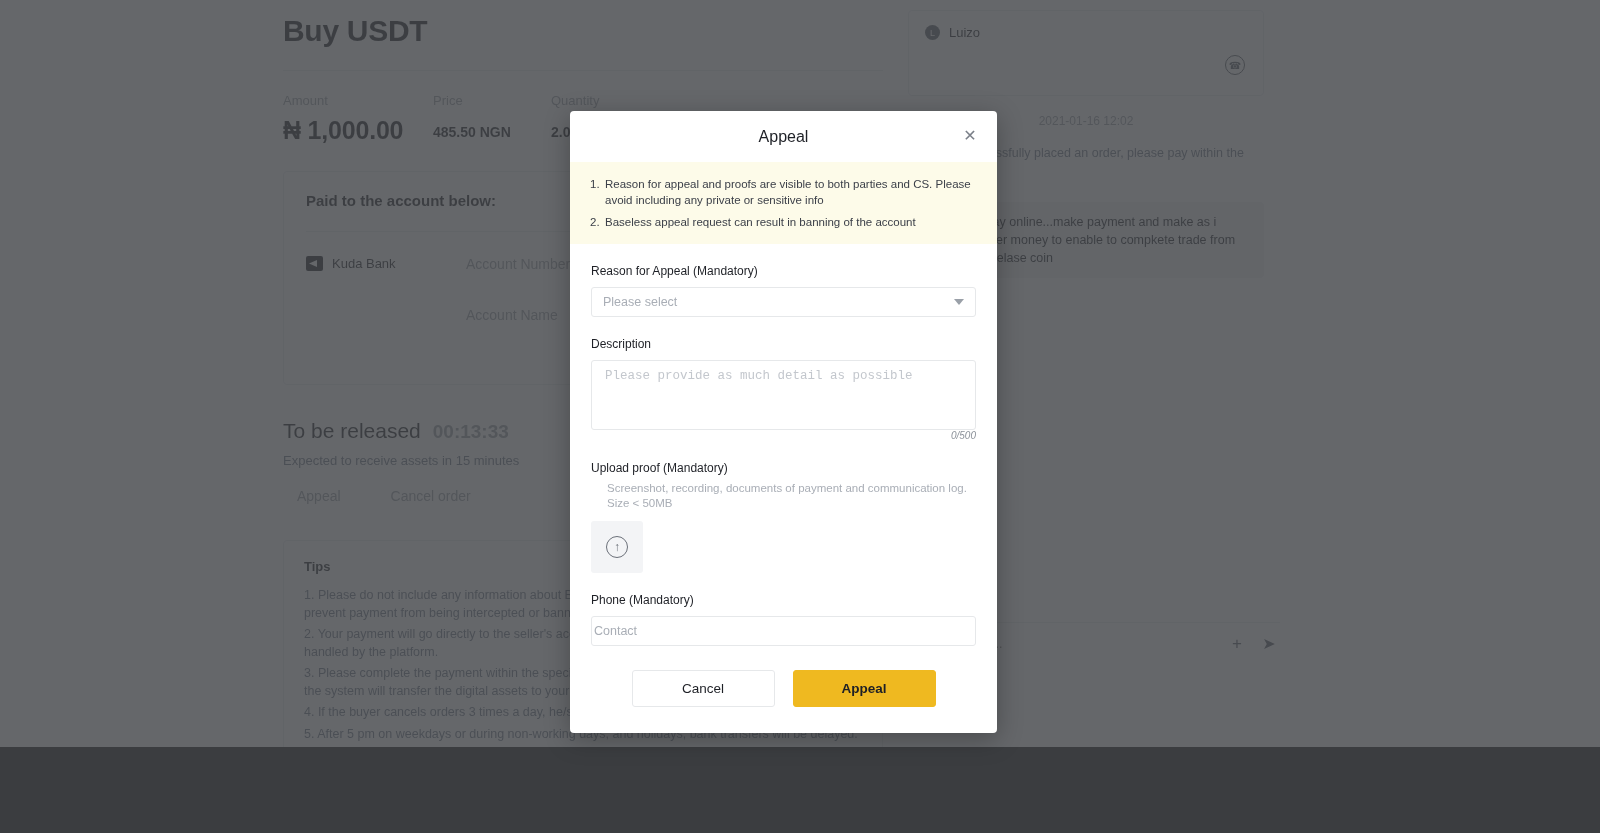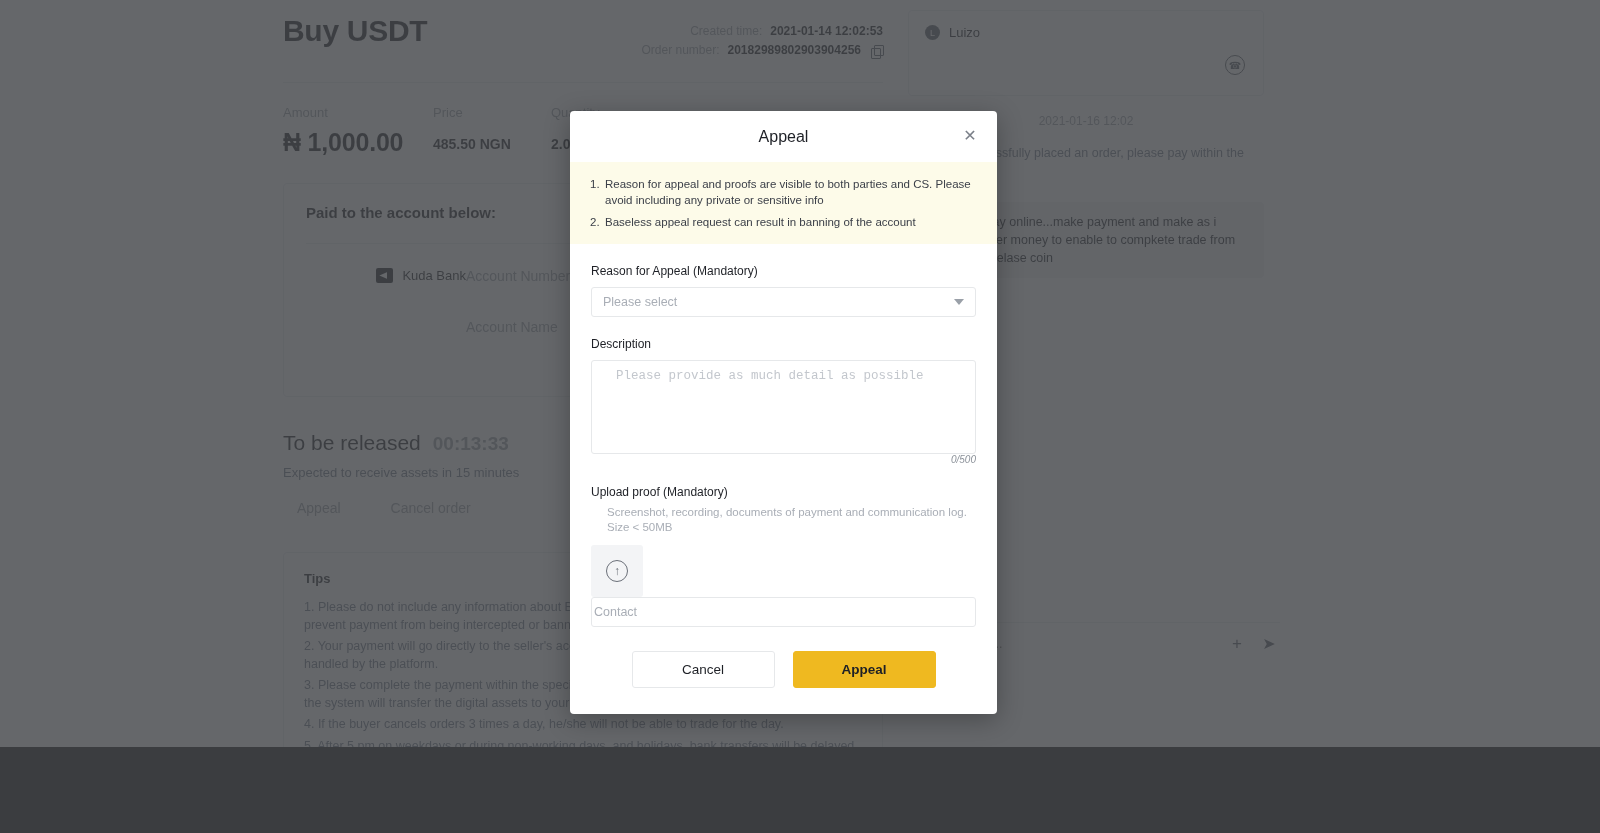--- a/index.html
+++ b/index.html
@@ -136,21 +136,21 @@
   }
   .paid-title {
     font-size: 15px;
     font-weight: bold;
     color: #1e2026;
     margin-bottom: 22px;
   }
   .paid-divider { height:1px; background:#eaecef; margin: 0 0 24px 0; }
 
   .bank-row { display: flex; align-items: flex-start; }
-  .bank-left { width: 160px; display:flex; align-items:center; gap:9px;justify-content:flex-end; }
+  .bank-left { width: 160px; display:flex; align-items:center; gap:9px; }
   .bank-logo {
     width: 17px; height: 15px;
     background: #1e2026;
     border-radius: 2px;
     position: relative;
     flex: none;
   }
   .bank-logo::after {
     content:"";
     position:absolute; left:3px; top:4px;
@@ -391,22 +391,22 @@
   .caret {
     width: 0; height: 0;
     border-left: 5px solid transparent;
     border-right: 5px solid transparent;
     border-top: 6px solid #9aa0a8;
   }
 
   .textarea-box {
     border: 1px solid #e6e8ea;
     border-radius: 3px;
-    height: 94px;
-    padding: 8px 24px;
+    height: 70px;
+    padding: 8px 13px;
   }
   .textarea-box textarea {
     width: 100%;
     height: 100%;
     border: none;
     outline: none;
     resize: none;
     font-family: "Liberation Mono", monospace;
     font-size: 12.5px;
     color: #1e2026;
@@ -498,31 +498,20 @@
 
 <div id="root">
 
   <div class="page">
     <div class="page-body">
 
       <div class="order-col">
 
         <div class="order-head">
           <div class="order-title">Buy USDT</div>
-          <div class="order-meta">
-            <div class="meta-row">
-              <span class="meta-label">Created time:</span>
-              <span class="meta-value">2021-01-14 12:02:53</span>
-            </div>
-            <div class="meta-row">
-              <span class="meta-label">Order number:</span>
-              <span class="meta-value">20182989802903904256</span>
-              <span class="copy-icon"></span>
-            </div>
-          </div>
         </div>
 
         <div class="divider"></div>
 
         <div class="amount-row">
           <div class="amount-cell">
             <div class="cell-label">Amount</div>
             <div class="cell-big">₦ 1,000.00</div>
           </div>
           <div class="amount-cell price">
@@ -633,20 +622,21 @@
         <textarea placeholder="Please provide as much detail as possible" style=""></textarea>
       </div>
       <div class="counter">0/500</div>
 
       <div class="field-label mt">Upload proof (Mandatory)</div>
       <div class="hint">Screenshot, recording, documents of payment and communication log. Size &lt; 50MB</div>
       <div class="upload-box">
         <span class="upload-circle">↑</span>
       </div>
 
+      <div class="field-label mt">Phone (Mandatory)</div>
       <input class="text-input" placeholder="Contact" style="">
 
     </div>
 
     <div class="modal-foot">
       <button class="btn btn-cancel">Cancel</button>
       <button class="btn btn-appeal">Appeal</button>
     </div>
 
   </div>

